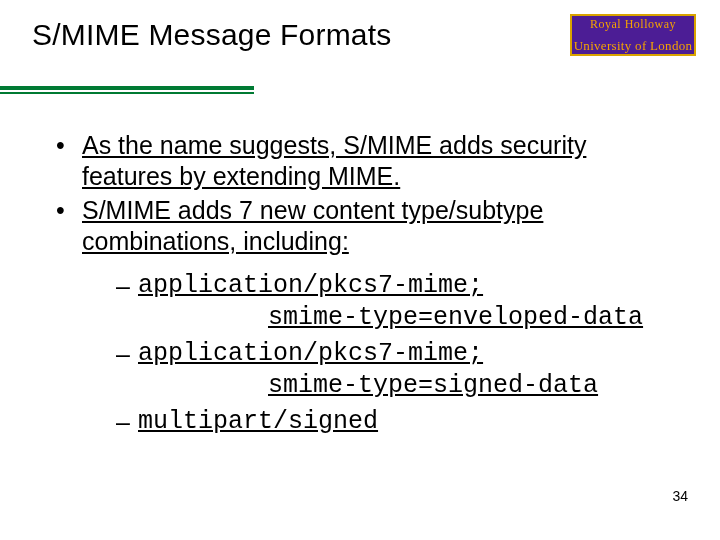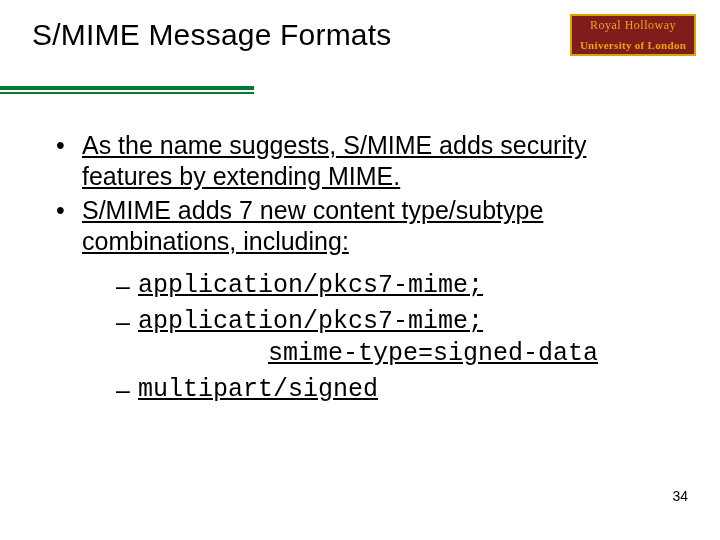--- a/index.html
+++ b/index.html
@@ -26,33 +26,33 @@
     font-size: 30px;
     font-weight: 400;
     letter-spacing: 0.2px;
   }
   .logo {
     position: absolute;
     right: 24px;
     top: 14px;
     width: 126px;
     height: 42px;
-    background: #7f1d1d;
+    background: #4c1d95;
     border: 2px solid #d9a300;
     box-sizing: border-box;
     display: flex;
     flex-direction: column;
     align-items: center;
     justify-content: center;
     color: #f5a300;
     font-family: Georgia, "Times New Roman", serif;
     line-height: 1;
   }
   .logo .l1 { font-size: 12px; letter-spacing: 0.5px; }
-  .logo .l2 { font-size: 11px; margin-top: 9px; letter-spacing: 0.3px; font-weight: bold; }
+  .logo .l2 { font-size: 13px; margin-top: 9px; letter-spacing: 0.3px; }
   .underline {
     position: absolute;
     left: 0;
     width: 254px;
     top: 86px;
   }
   .underline .bar1 { height: 4px; background: #007a33; }
   .underline .bar2 { height: 2px; background: #007a33; margin-top: 2px; }
 
   .body {
@@ -133,20 +133,21 @@
   </div>
 
   <div class="body">
     <ul class="main">
       <li>As the name suggests, S/MIME adds security features by extending MIME.</li>
       <li>
         <span>S/MIME adds 7 new content type/subtype combinations, including:</span>
         <ul class="sub">
           <li>
             <span>application/pkcs7-mime;</span>
+            <span class="cont">smime-type=enveloped-data</span>
           </li>
           <li>
             <span>application/pkcs7-mime;</span>
             <span class="cont">smime-type=signed-data</span>
           </li>
           <li>
             <span>multipart/signed</span>
           </li>
         </ul>
       </li>

